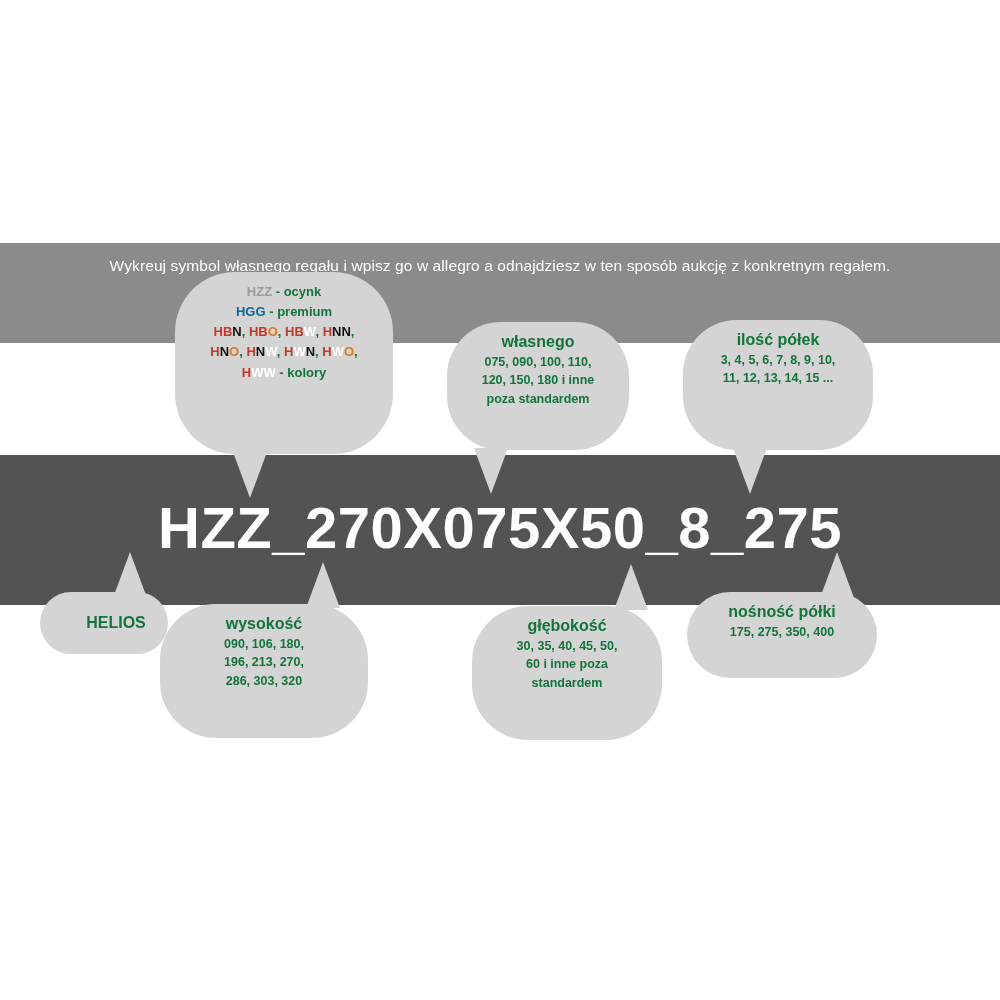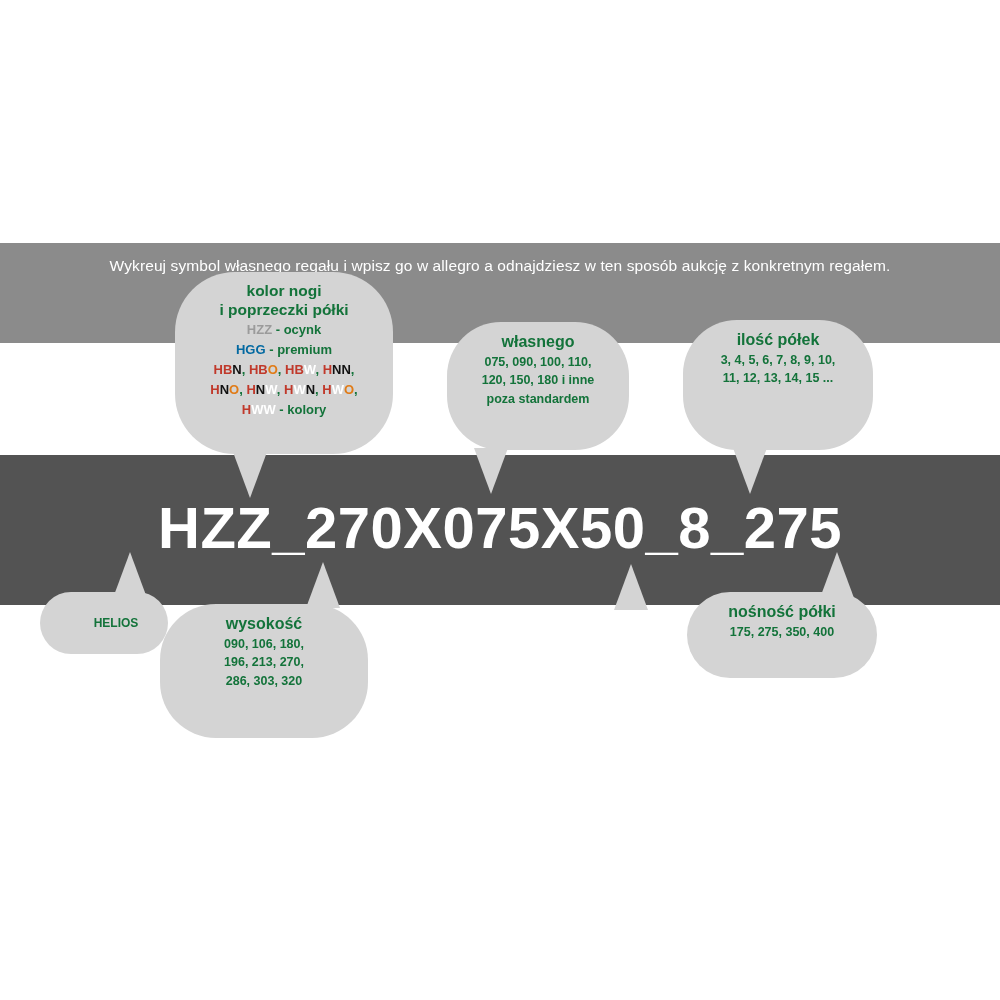--- a/index.html
+++ b/index.html
@@ -68,21 +68,21 @@
   #b-kolor .lines{font-weight:bold;font-size:13px;line-height:1.55;}
   #tail-kolor{left:233px;top:452px;}
 
   #b-szer{left:447px;top:322px;width:182px;height:128px;border-radius:54px;}
   #tail-szer{left:474px;top:448px;}
 
   #b-ilosc{left:683px;top:320px;width:190px;height:130px;border-radius:54px;}
   #tail-ilosc{left:733px;top:448px;}
 
   #b-helios{left:40px;top:592px;width:128px;height:62px;border-radius:34px;display:flex;align-items:center;justify-content:center;}
-  #b-helios .title{font-size:12px;margin-left:24px;}
+  #b-helios .title{font-size:16px;margin-left:24px;}
   #tail-helios{left:113px;top:552px;}
 
   #b-wys{left:160px;top:604px;width:208px;height:134px;border-radius:56px;}
   #tail-wys{left:306px;top:562px;}
 
   #b-glo{left:472px;top:606px;width:190px;height:134px;border-radius:56px;}
   #tail-glo{left:614px;top:564px;}
 
   #b-nos{left:687px;top:592px;width:190px;height:86px;border-radius:50px;}
   #tail-nos{left:820px;top:552px;}
@@ -104,24 +104,20 @@
 <div class="canvas">
 
   <div class="band" id="band-top"></div>
   <div class="band" id="band-mid"></div>
 
   <div class="headline">Wykreuj symbol własnego regału i wpisz go w allegro a odnajdziesz w ten sposób aukcję z konkretnym regałem.</div>
 
   <div class="code">HZZ_270X075X50_8_275</div>
 
   <div class="bubble" id="b-kolor">
-    <div class="title">
-      <span>kolor nogi</span><br>
-      <span>i poprzeczki półki</span>
-    </div>
     <div class="lines">
       <div class="line">
         <span class="c-grey">HZZ</span><span class="c-green"> - ocynk</span>
       </div>
       <div class="line">
         <span class="c-navy">HGG</span><span class="c-green"> - premium</span>
       </div>
       <div class="line">
         <span class="c-red">HB</span><span class="c-black">N</span><span class="c-green">, </span><span class="c-red">HB</span><span class="c-orange">O</span><span class="c-green">, </span><span class="c-red">HB</span><span class="c-white">W</span><span class="c-green">, </span><span class="c-red">H</span><span class="c-black">NN</span><span class="c-green">,</span>
       </div>
@@ -162,20 +158,28 @@
   <div class="bubble" id="b-wys">
     <div class="title">wysokość</div>
     <div class="body">
       <div>090, 106, 180,</div>
       <div>196, 213, 270,</div>
       <div>286, 303, 320</div>
     </div>
   </div>
   <div class="tail tail-up" id="tail-wys"></div>
 
+  <div class="bubble" id="b-glo">
+    <div class="title">głębokość</div>
+    <div class="body">
+      <div>30, 35, 40, 45, 50,</div>
+      <div>60 i inne poza</div>
+      <div>standardem</div>
+    </div>
+  </div>
   <div class="tail tail-up" id="tail-glo"></div>
 
   <div class="bubble" id="b-nos">
     <div class="title">nośność półki</div>
     <div class="body">
       <div>175, 275, 350, 400</div>
     </div>
   </div>
   <div class="tail tail-up" id="tail-nos"></div>
 

